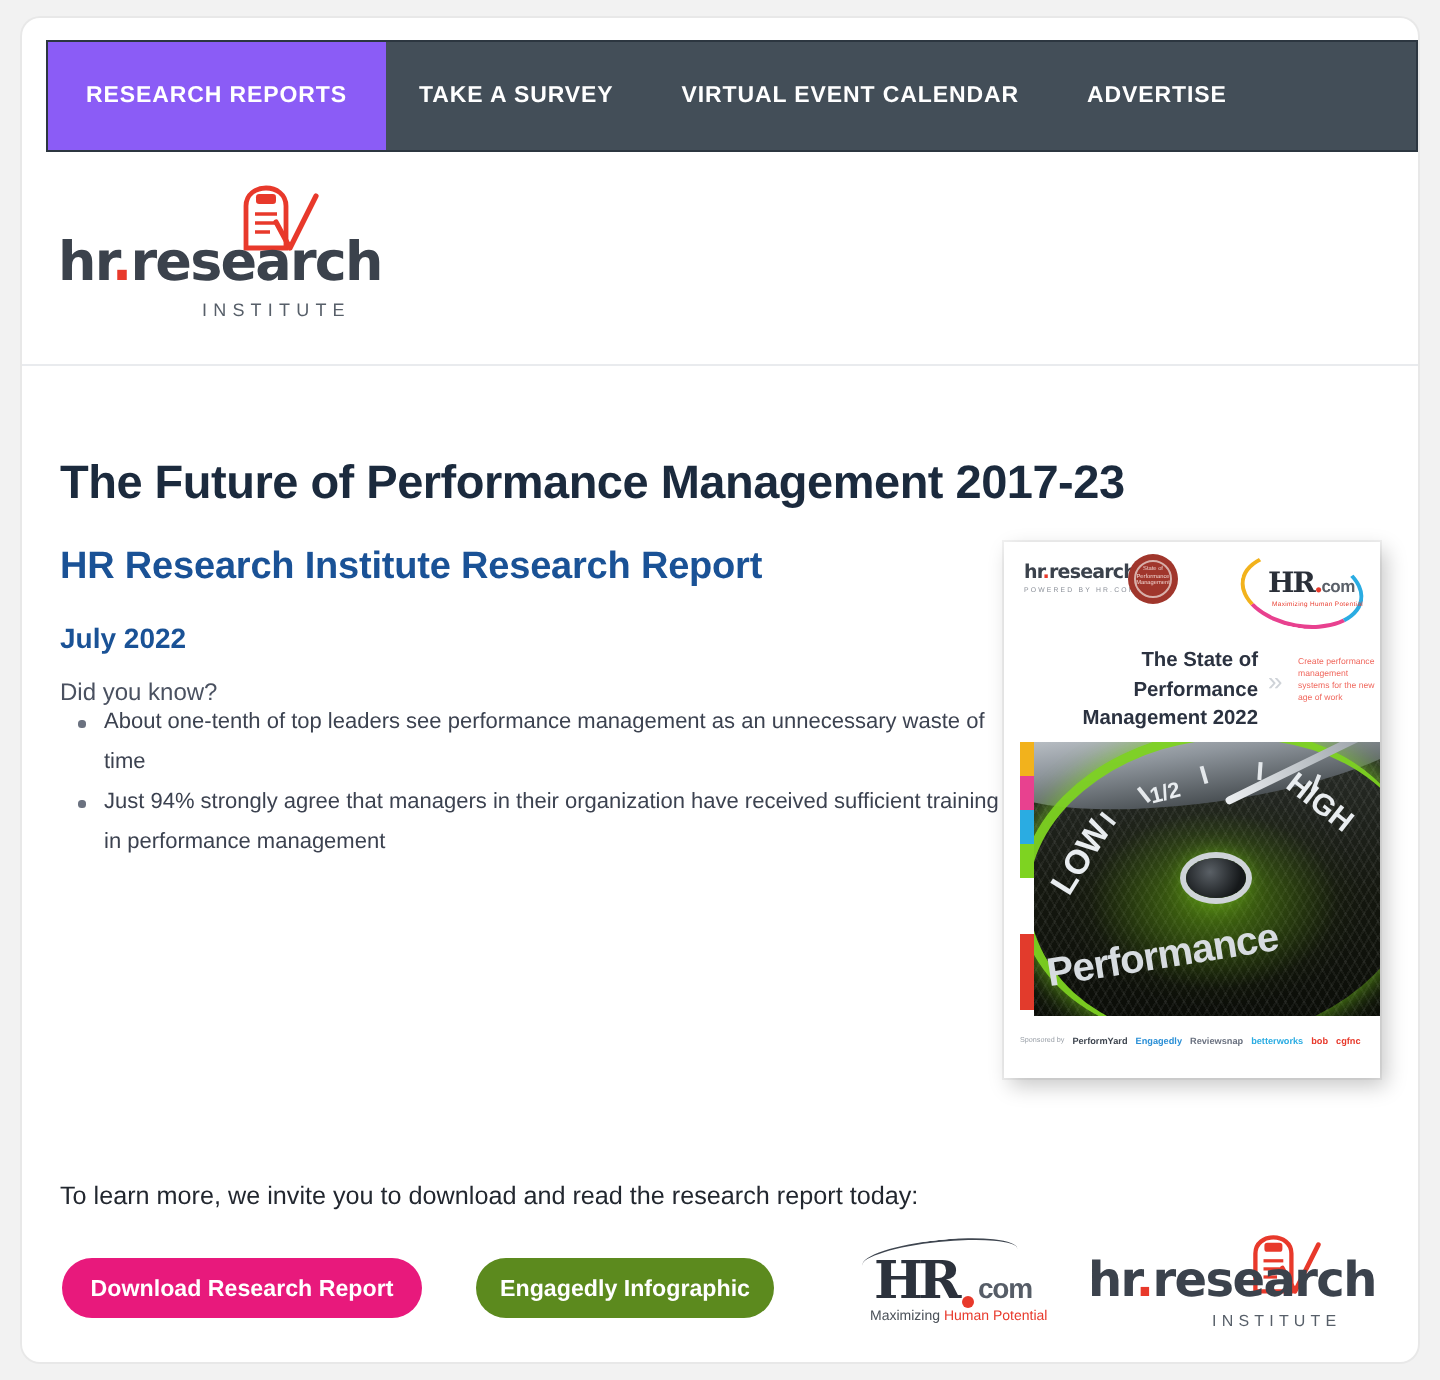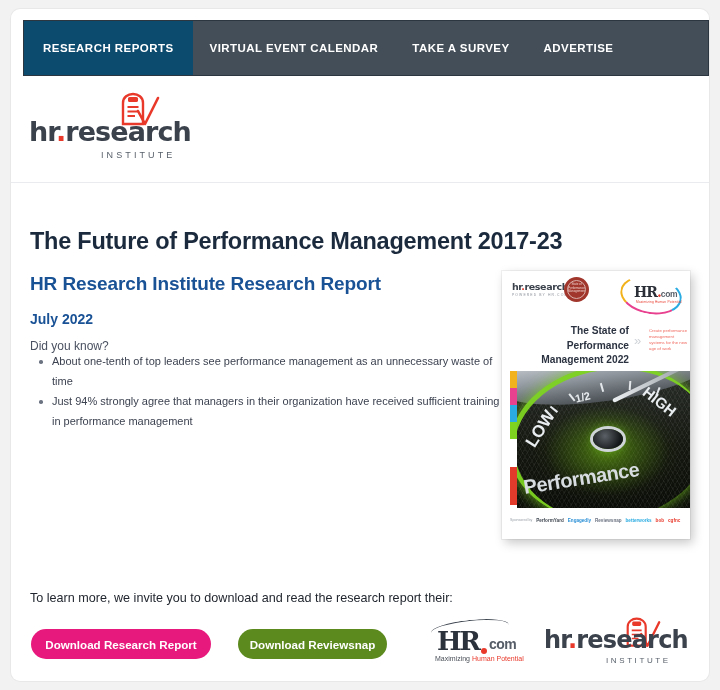--- a/index.html
+++ b/index.html
@@ -19,21 +19,21 @@
   .nav{
     position:absolute;left:12px;top:11px;width:686px;height:56px;
     background:#434e58;display:flex;align-items:stretch;
     border:1px solid #2c3640;box-sizing:border-box;
   }
   .nav-item{
     display:flex;align-items:center;padding:0 17px;
     color:#ffffff;font-size:11.5px;font-weight:bold;letter-spacing:0.45px;
     white-space:nowrap;text-transform:uppercase;cursor:pointer;
   }
-  .nav-item.active{background:#0c4a6e;padding:12px 19px;}
+  .nav-item.active{background:#8b5cf6;padding:12px 19px;}
 
   
   .logo-band{
     position:absolute;left:0;top:68px;width:698px;height:106px;
     background:#fff;border-bottom:1px solid #e9ebee;box-sizing:border-box;
   }
   .logo-wrap{position:absolute;left:18px;top:14px;width:170px;height:72px;}
   .logo-word{
     position:absolute;left:0;bottom:16px;
     font-family:"DejaVu Sans", sans-serif;
@@ -214,24 +214,24 @@
 </head>
 <body>
 
 <div class="page">
 
   <div class="nav">
     <div class="nav-item active">
         <span>RESEARCH REPORTS</span>
       </div>
     <div class="nav-item">
+        <span>TAKE A SURVEY</span>
+      </div>
+    <div class="nav-item">
         <span>VIRTUAL EVENT CALENDAR</span>
-      </div>
-    <div class="nav-item">
-        <span>TAKE A SURVEY</span>
       </div>
     <div class="nav-item">
         <span>ADVERTISE</span>
       </div>
   </div>
 
   <div class="logo-band">
     <div class="logo-wrap">
       <div class="logo-mark">
         <svg width="46" height="40" viewBox="0 0 46 40">
@@ -309,23 +309,23 @@
         <span>Sponsored by</span>
         <b>PerformYard</b>
         <b style="color:#2a8fd6">Engagedly</b>
         <b style="color:#6b7280">Reviewsnap</b>
         <b style="color:#2aace2">betterworks</b>
         <b style="color:#e8392b">bob</b>
         <b style="color:#e8392b">cgfnc</b>
       </div>
     </div>
 
-    <div class="cta-text">To learn more, we invite you to download and read the research report their:</div>
+    <div class="cta-text">To learn more, we invite you to download and read the research report today:</div>
     <button class="btn btn-pink">Download Research Report</button>
-    <button class="btn btn-green">Download Reviewsnap</button>
+    <button class="btn btn-green">Engagedly Infographic</button>
 
     <div class="foot">
       <div class="f-hrcom">
         <div class="swoosh"></div>
         <div class="hr">HR</div>
         <div class="reddot"></div>
         <div class="com">com</div>
         <div class="tag"><span>Maximizing </span><em>Human Potential</em></div>
       </div>
       <div class="f-hrres">

